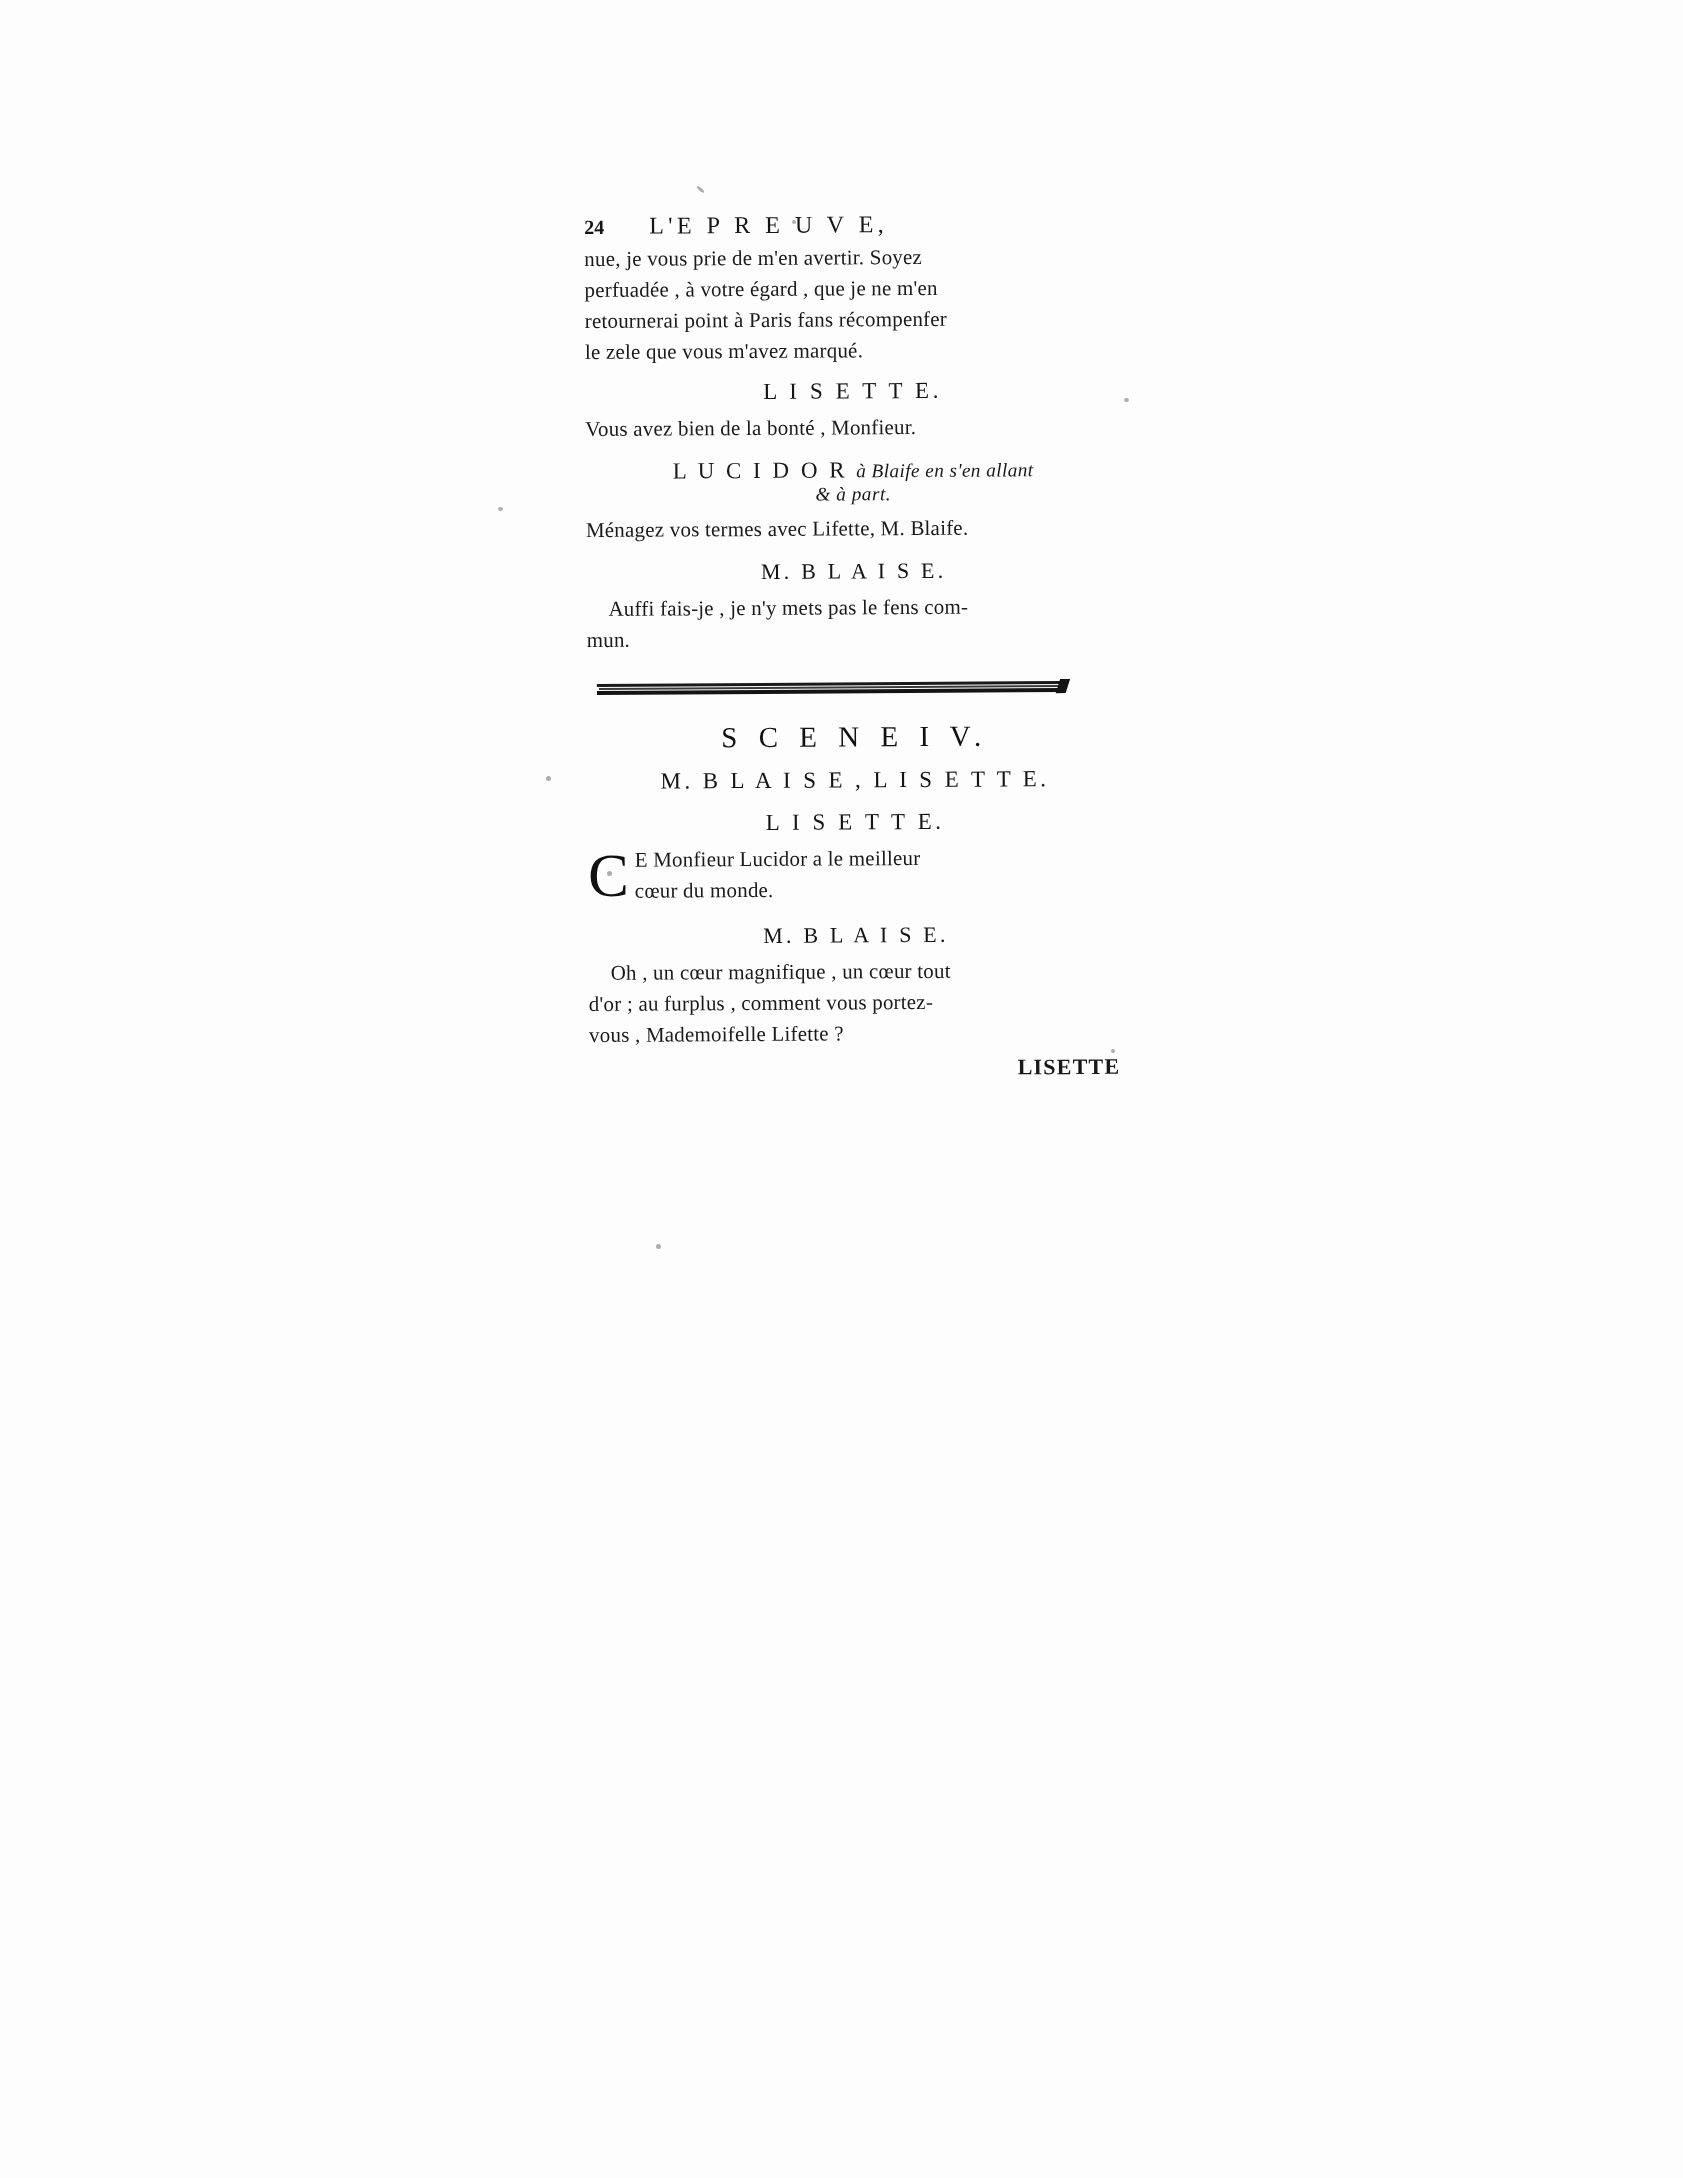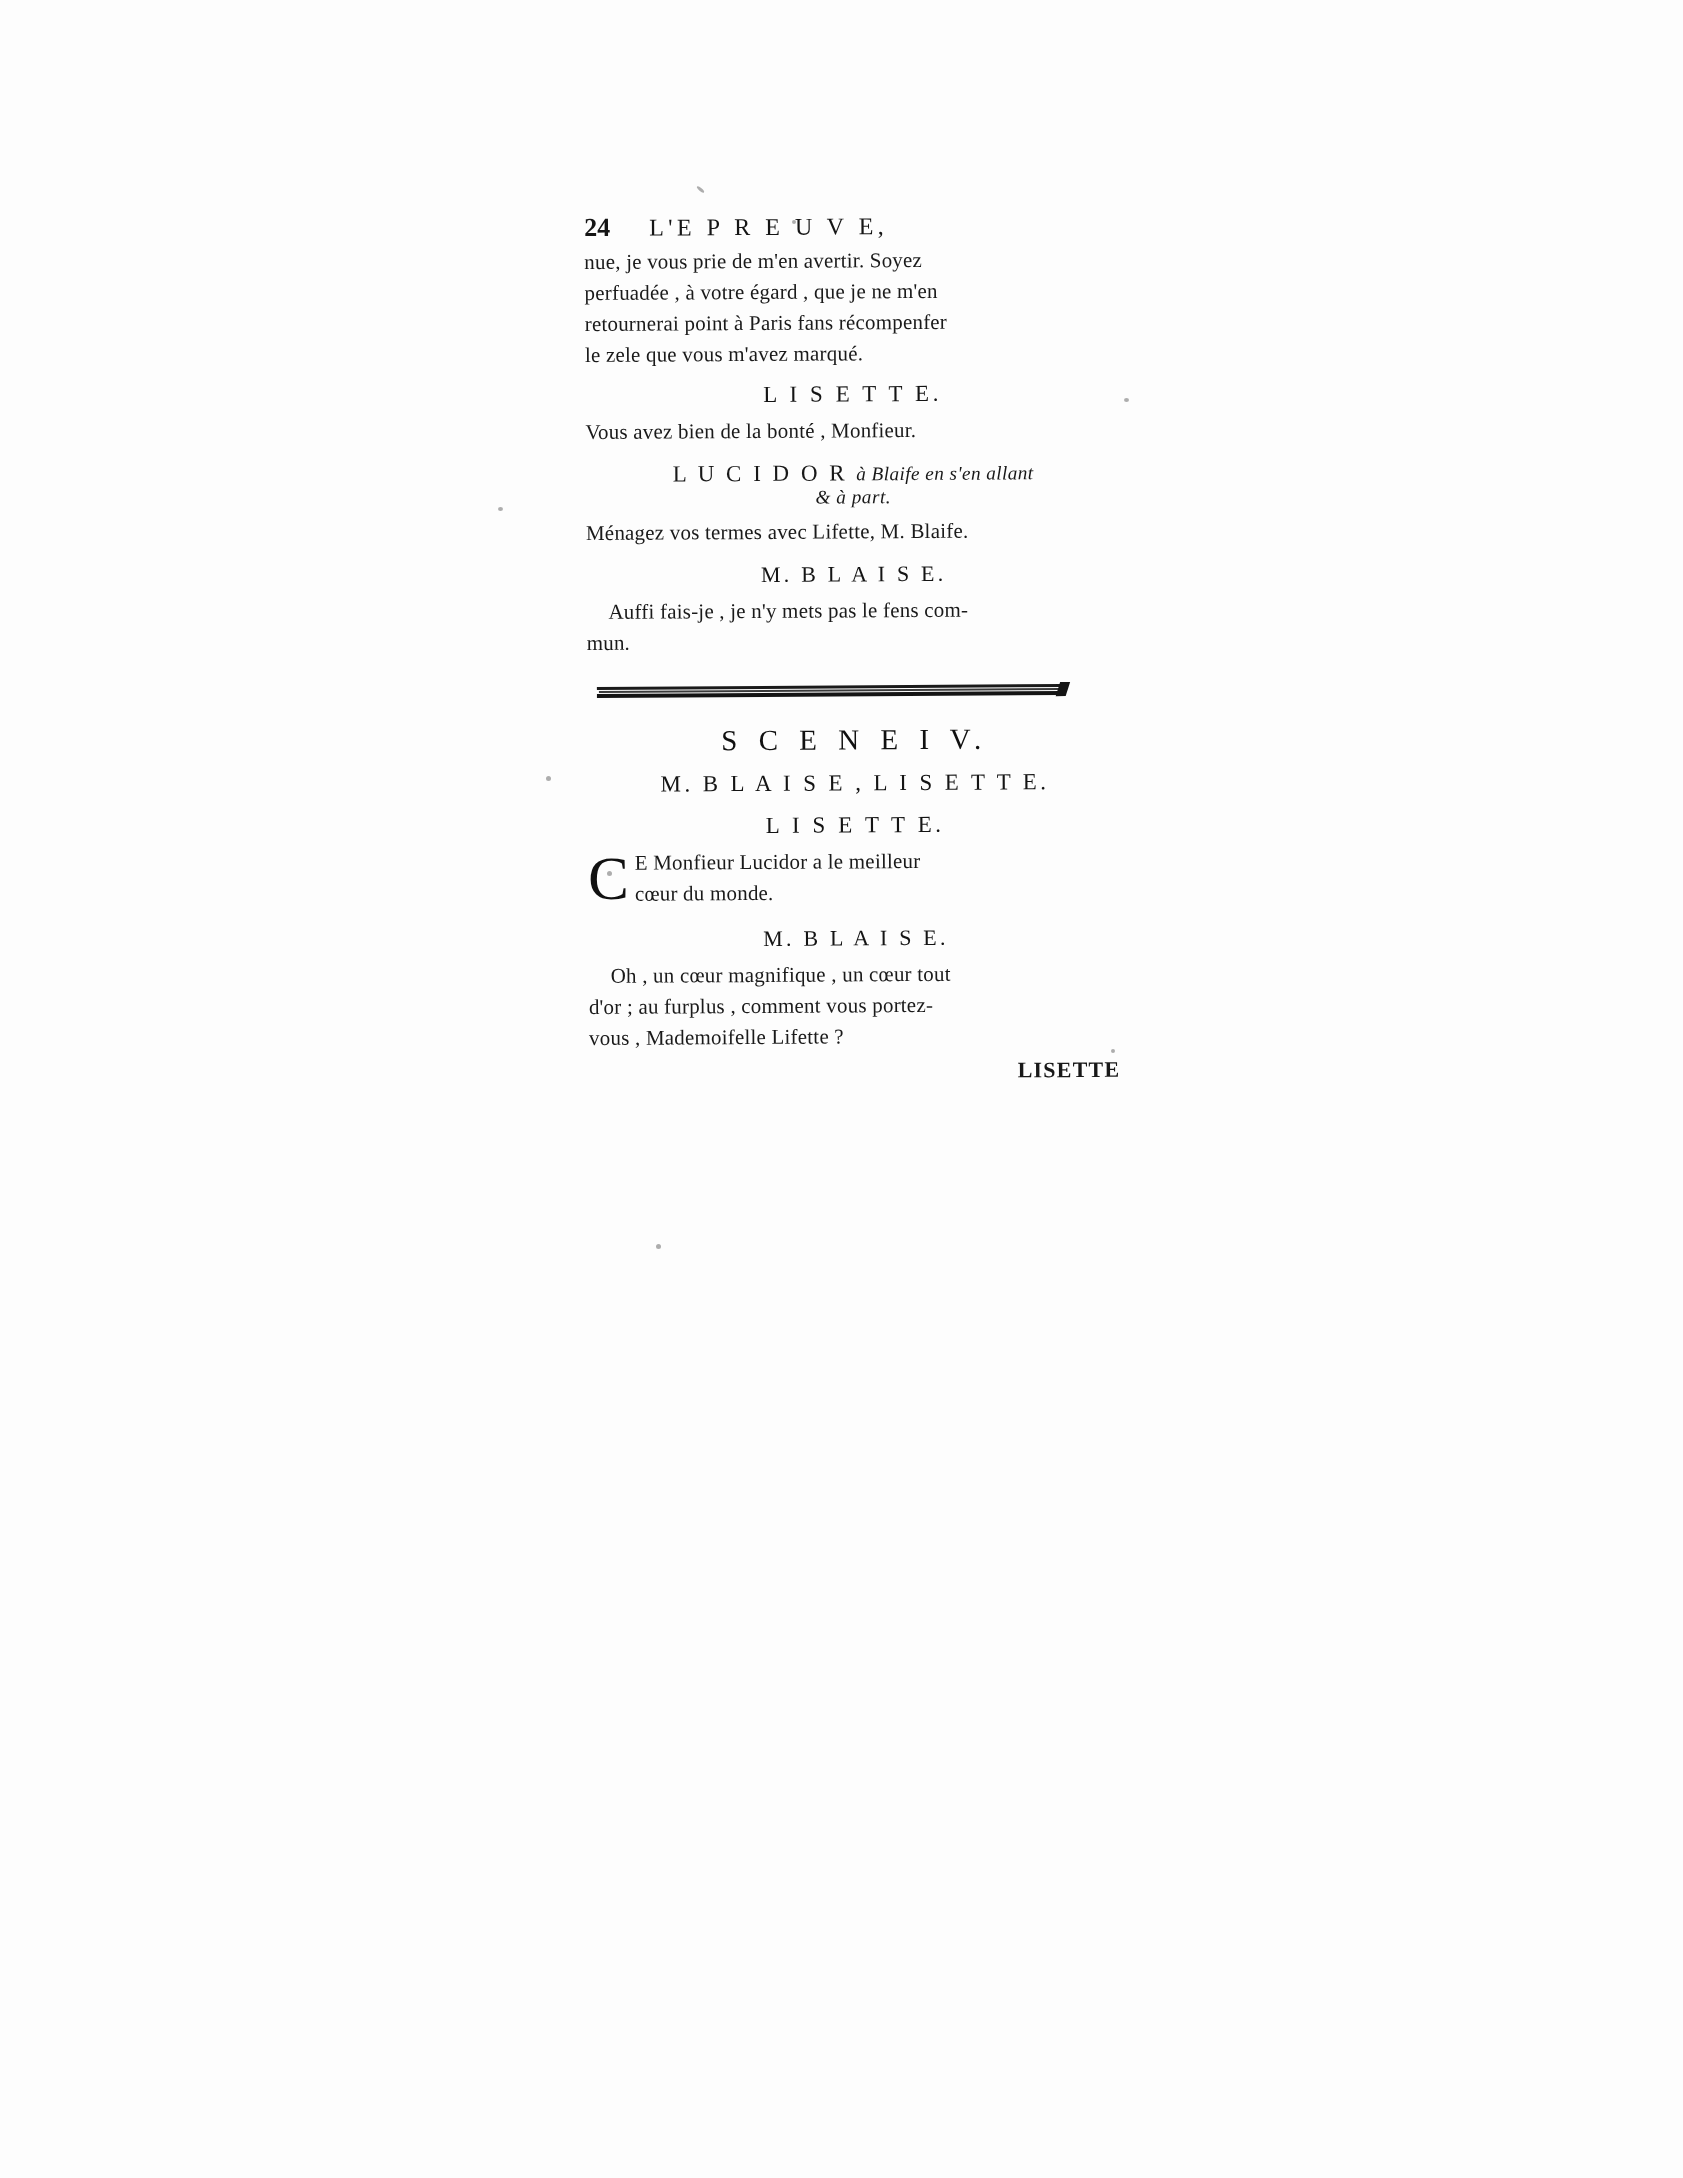--- a/index.html
+++ b/index.html
@@ -44,21 +44,21 @@
     white-space: pre;
   }
 
   
   .header-row {
     display: flex;
     align-items: baseline;
     margin-bottom: 4px;
   }
   .folio {
-    font-size: 26px;
+    font-size: 20px;
     font-weight: 600;
     width: 65px;
     color: #151515;
   }
   .running-title {
     font-size: 24px;
     letter-spacing: 4.5px;
     color: #151515;
     font-weight: 500;
   }

